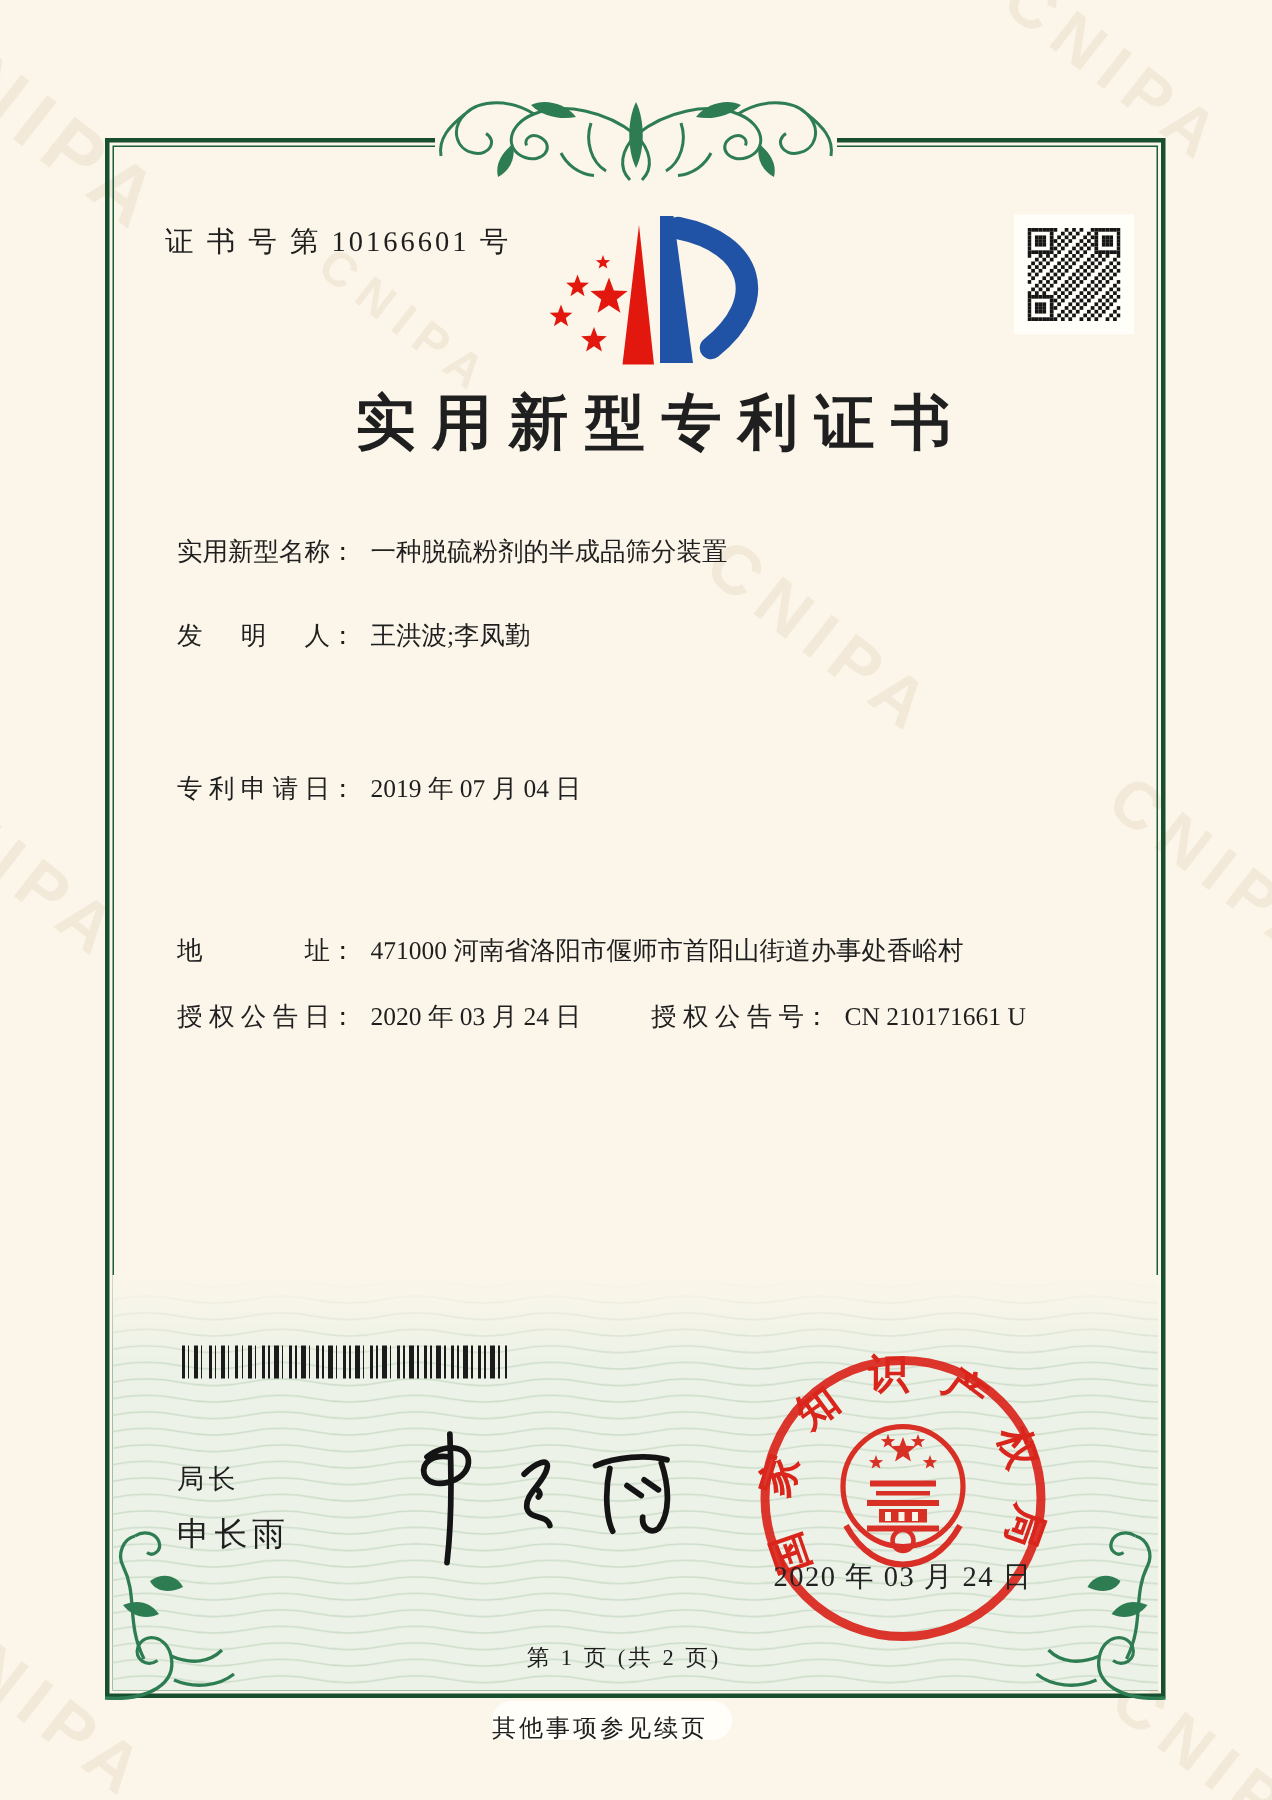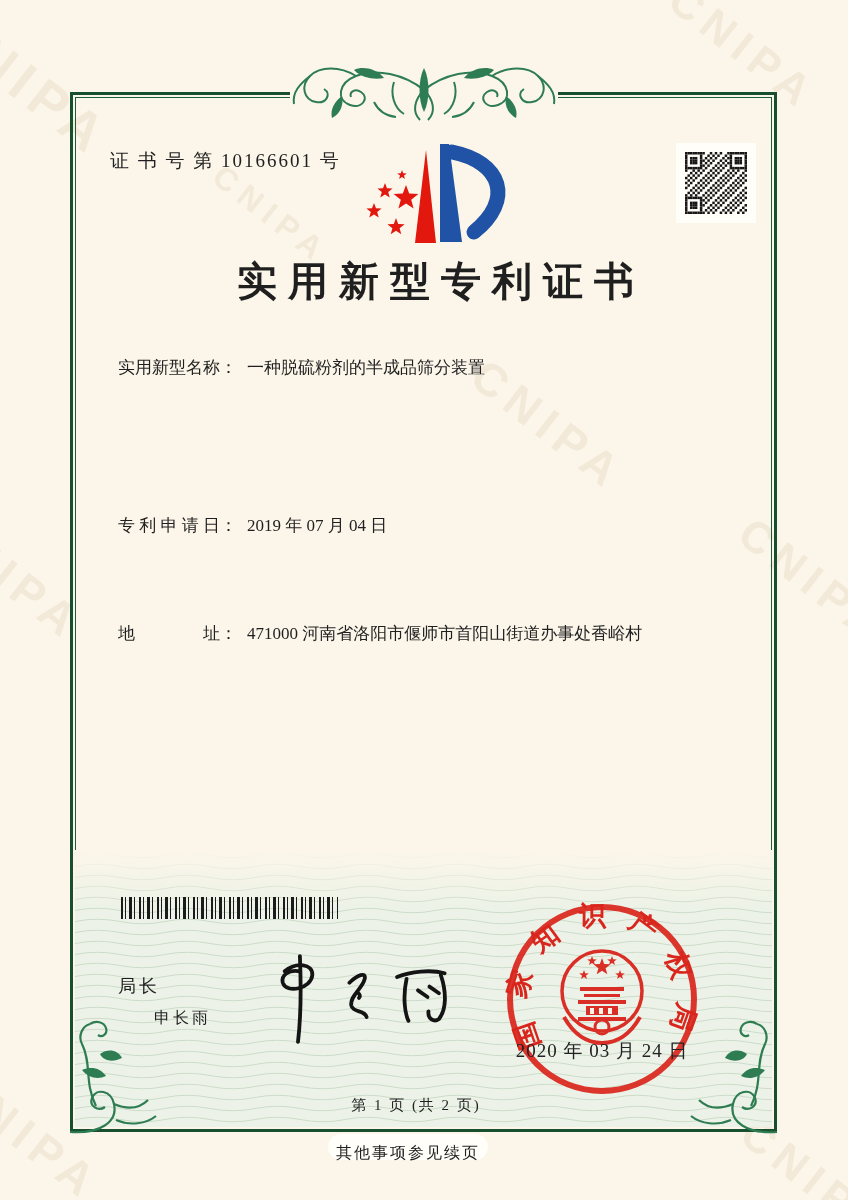--- a/index.html
+++ b/index.html
@@ -76,32 +76,32 @@
   
   .barcode{
     position:absolute;left:121px;top:897px;width:217px;height:22px;z-index:2;
     background:repeating-linear-gradient(90deg,
       #1b1b1b 0 2px,transparent 2px 4px,
       #1b1b1b 4px 5px,transparent 5px 8px,
       #1b1b1b 8px 11px,transparent 11px 13px,
       #1b1b1b 13px 14px,transparent 14px 18px);
   }
   .sig-role{position:absolute;left:118px;top:974px;font-size:18px;z-index:2;letter-spacing:3px;font-family:Liberation Serif, serif;}
-  .sig-name{position:absolute;left:118px;top:1008px;font-size:16px;z-index:2;letter-spacing:3px;margin-left:36px;}
+  .sig-name{position:absolute;left:118px;top:1008px;font-size:22px;z-index:2;letter-spacing:3px;}
   .signature{position:absolute;left:258px;top:950px;z-index:3;}
   .seal{position:absolute;left:502px;top:899px;z-index:3;}
   .page-info{
     position:absolute;left:0;top:1096px;width:832px;text-align:center;
     font-size:15px;z-index:2;letter-spacing:2px;
   }
 
   
   .foot-note{
     position:absolute;left:328px;top:1134px;width:160px;height:26px;z-index:2;
-    background:#fffef9;text-align:center;line-height:38px;font-size:16px;letter-spacing:2px;border-radius:14px;
+    background:#fffef9;line-height:38px;font-size:16px;letter-spacing:2px;border-radius:14px;
   }
 </style>
 </head>
 <body>
 
 <div class="page">
 
   <div class="wm" style="left:-38px;top:-6px;font-size:54px;">CNIPA</div>
   <div class="wm" style="left:690px;top:-26px;font-size:44px;">CNIPA</div>
   <div class="wm" style="left:228px;top:158px;font-size:32px;">CNIPA</div>
@@ -480,25 +480,34 @@
         <rect x="52.08" y="59.52" width="2.48" height="2.48" fill="#151515"></rect>
         <rect x="57.04" y="59.52" width="2.48" height="2.48" fill="#151515"></rect>
       </svg>
   </div>
 
   <div class="title">实用新型专利证书</div>
 
   <div class="row" style="top:356px">
     <span class="f-label">实用新型名称</span><span class="f-colon">：</span><span class="f-value">一种脱硫粉剂的半成品筛分装置</span>
   </div>
+  <div class="row" style="top:412px">
+    <span class="f-label">发明人</span><span class="f-colon">：</span><span class="f-value">王洪波;李凤勤</span>
+  </div>
   <div class="row" style="top:514px">
     <span class="f-label">专利申请日</span><span class="f-colon">：</span><span class="f-value">2019 年 07 月 04 日</span>
   </div>
   <div class="row" style="top:622px">
     <span class="f-label">地址</span><span class="f-colon">：</span><span class="f-value">471000 河南省洛阳市偃师市首阳山街道办事处香峪村</span>
+  </div>
+  <div class="row" style="top:666px">
+    <span class="f-label">授权公告日</span><span class="f-colon">：</span><span class="f-value">2020 年 03 月 24 日</span>
+    <span class="pair2">
+      <span class="f-label">授权公告号</span><span class="f-colon">：</span><span class="f-value">CN 210171661 U</span>
+    </span>
   </div>
 
 
   <div class="barcode"></div>
 
   <div class="sig-role">局长</div>
   <div class="sig-name">申长雨</div>
 
   <svg class="signature" width="200" height="96" viewBox="0 0 210 100">
     <g fill="none" stroke="#141414" stroke-width="4" stroke-linecap="round">

